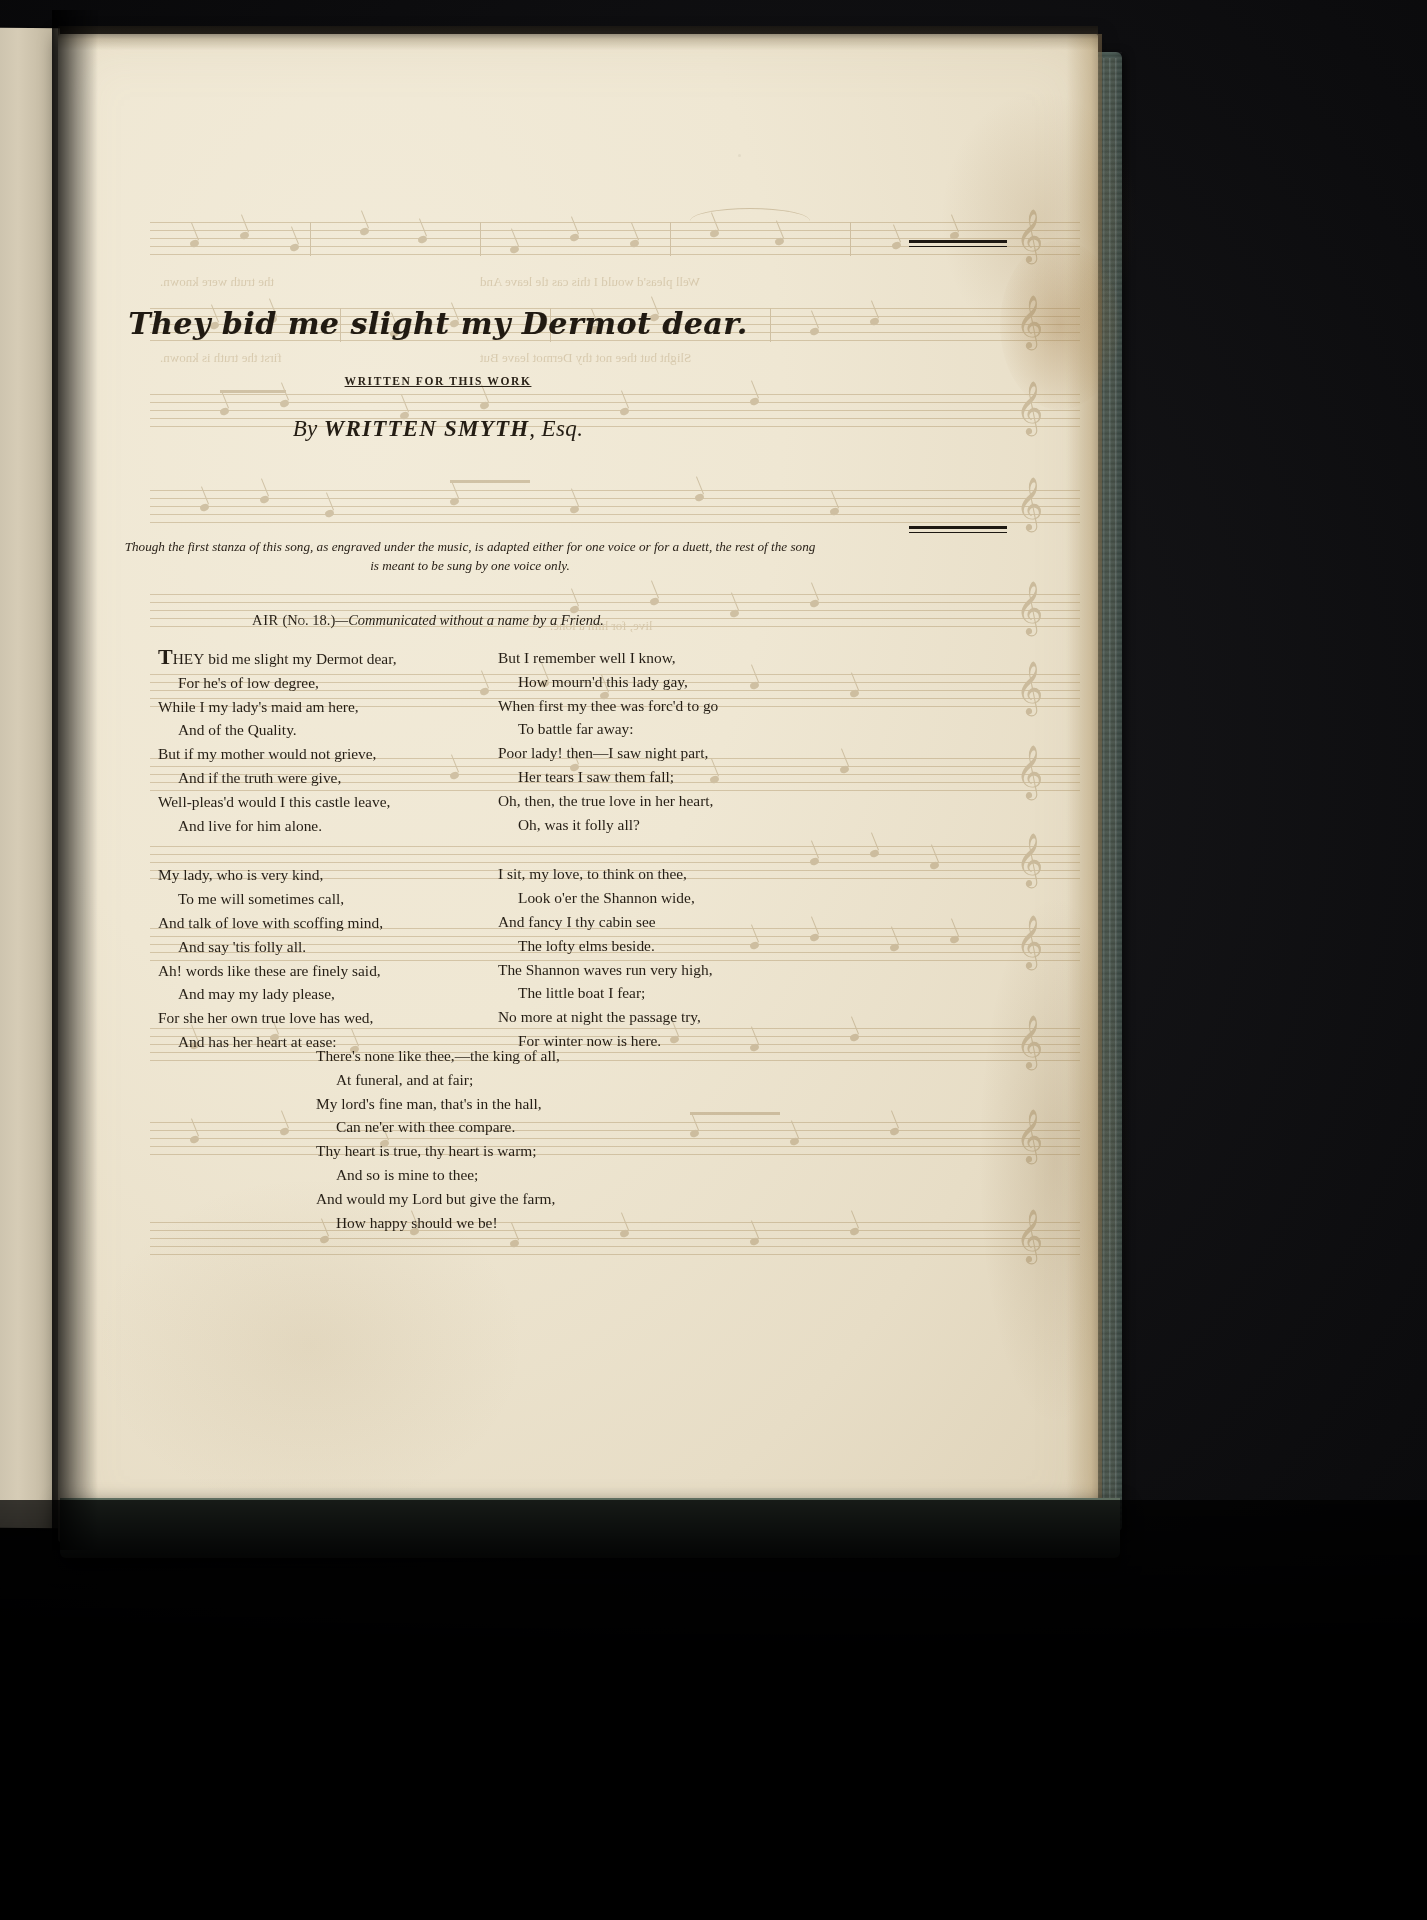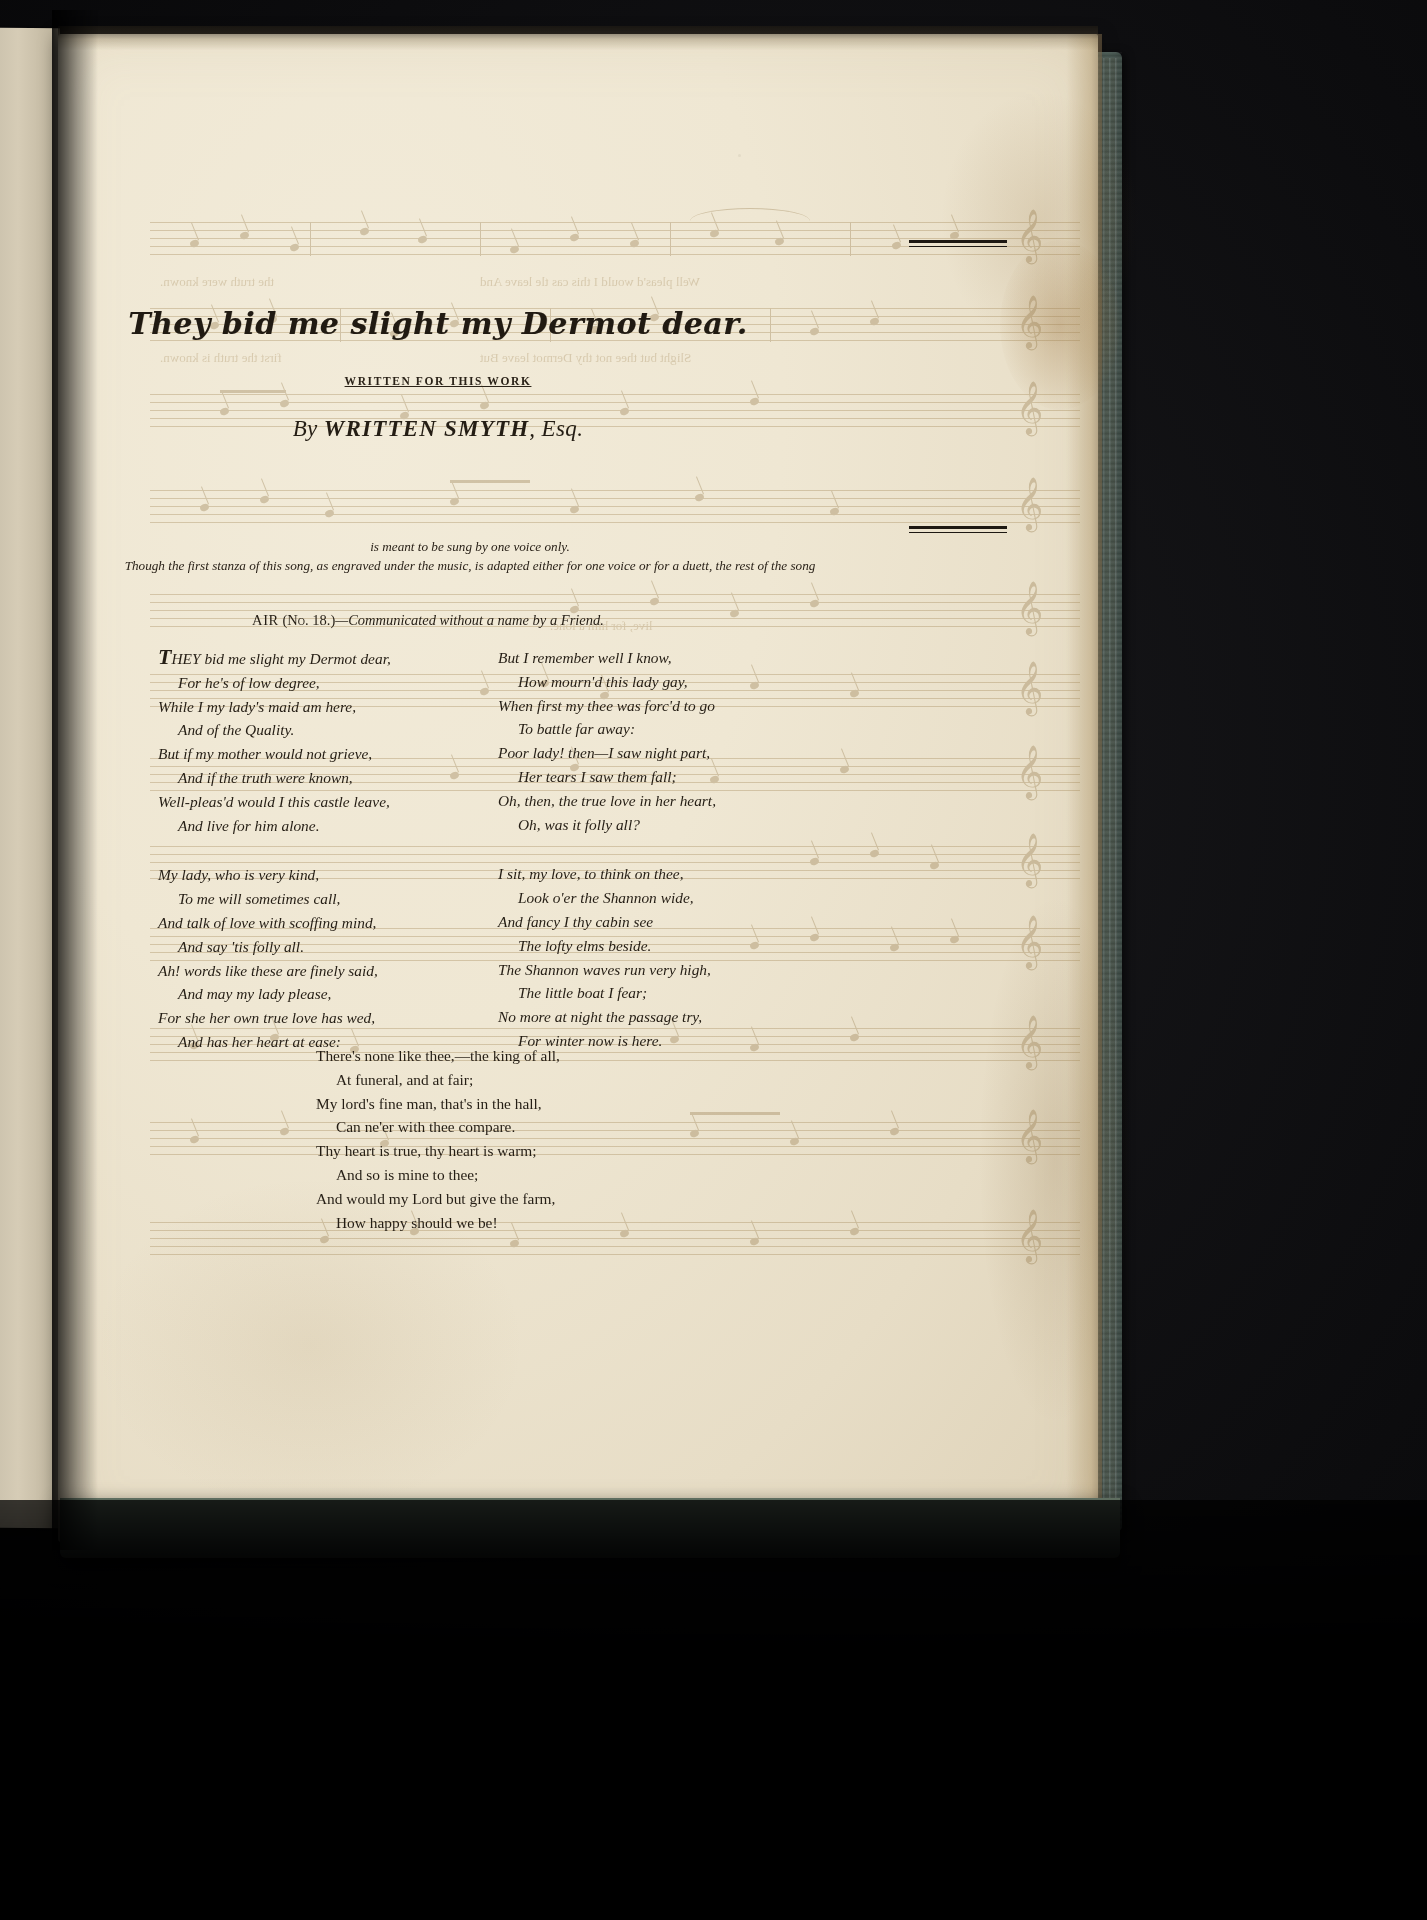--- a/index.html
+++ b/index.html
@@ -289,21 +289,21 @@
   .air-line .sc { font-style: normal; font-variant: small-caps; }
 
   
   .stanzas {
     position: absolute;
     top: 612px;
     left: 100px;
     width: 680px;
   }
   .row { display: flex; }
-  .col { width: 340px; font-style: italic; }
+  .col { width: 340px; }
   .col.right { width: 340px; }
   .stanza { margin-bottom: 26px; font-size: 15.4px; line-height: 1.545; color: #241d14; }
   .stanza div { white-space: pre; }
   .indent { padding-left: 20px; }
   .dropcap-line .dc {
     font-size: 22px;
     font-weight: 700;
     line-height: 1;
   }
   .dropcap-line .sc { font-variant: small-caps; font-size: 15.4px; }
@@ -587,39 +587,39 @@
   <div class="byline">
     <span>By </span><b>WRITTEN SMYTH</b><span>, Esq.</span>
   </div>
 
   <div class="rule-double" style="top:492px; margin-left:380px;">
     <span class="thick"></span>
       <span class="thin"></span>
   </div>
 
   <div class="note-para">
+    <div>Though the first stanza of this song, as engraved under the music,  is adapted either for one voice or for a duett, the rest of the song</div>
     <div>is meant to be sung by one voice only.</div>
-    <div>Though the first stanza of this song, as engraved under the music,  is adapted either for one voice or for a duett, the rest of the song</div>
   </div>
 
   <div class="air-line">
     <span class="cap">AIR</span>
     <span class="sc">(No. 18.)</span><span>—Communicated without a name by a Friend.</span>
   </div>
 
   <div class="stanzas">
     <div class="row">
       <div class="col">
         <div class="stanza" id="stanza-L0">
             <div class="dropcap-line"><span class="dc">T</span><span class="sc">HEY</span><span> bid me slight my Dermot dear,</span></div>
             <div class="indent">For he's of low degree,</div>
             <div>While I my lady's maid am here,</div>
             <div class="indent">And of the Quality.</div>
             <div>But if my mother would not grieve,</div>
-            <div class="indent">And if the truth were known,</div>
+            <div class="indent">And if the truth were give,</div>
             <div>Well-pleas'd would I this castle leave,</div>
             <div class="indent">And live for him alone.</div>
           </div>
         <div class="stanza" id="stanza-L1">
             <div>My lady, who is very kind,</div>
             <div class="indent">To me will sometimes call,</div>
             <div>And talk of love with scoffing mind,</div>
             <div class="indent">And say 'tis folly all.</div>
             <div>Ah! words like these are finely said,</div>
             <div class="indent">And may my lady please,</div>

